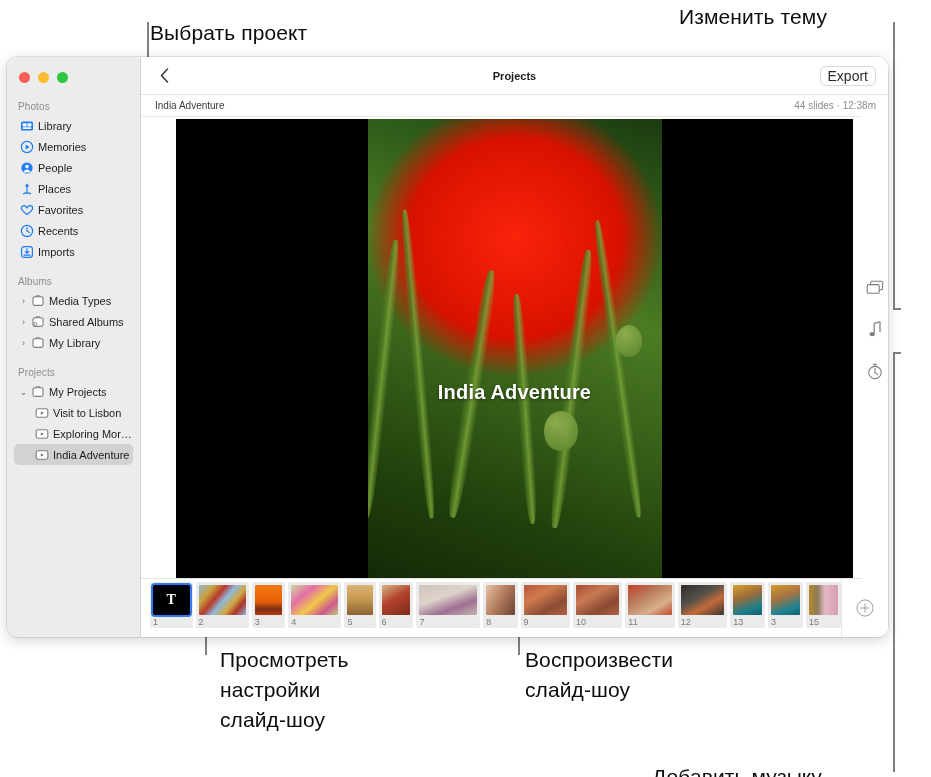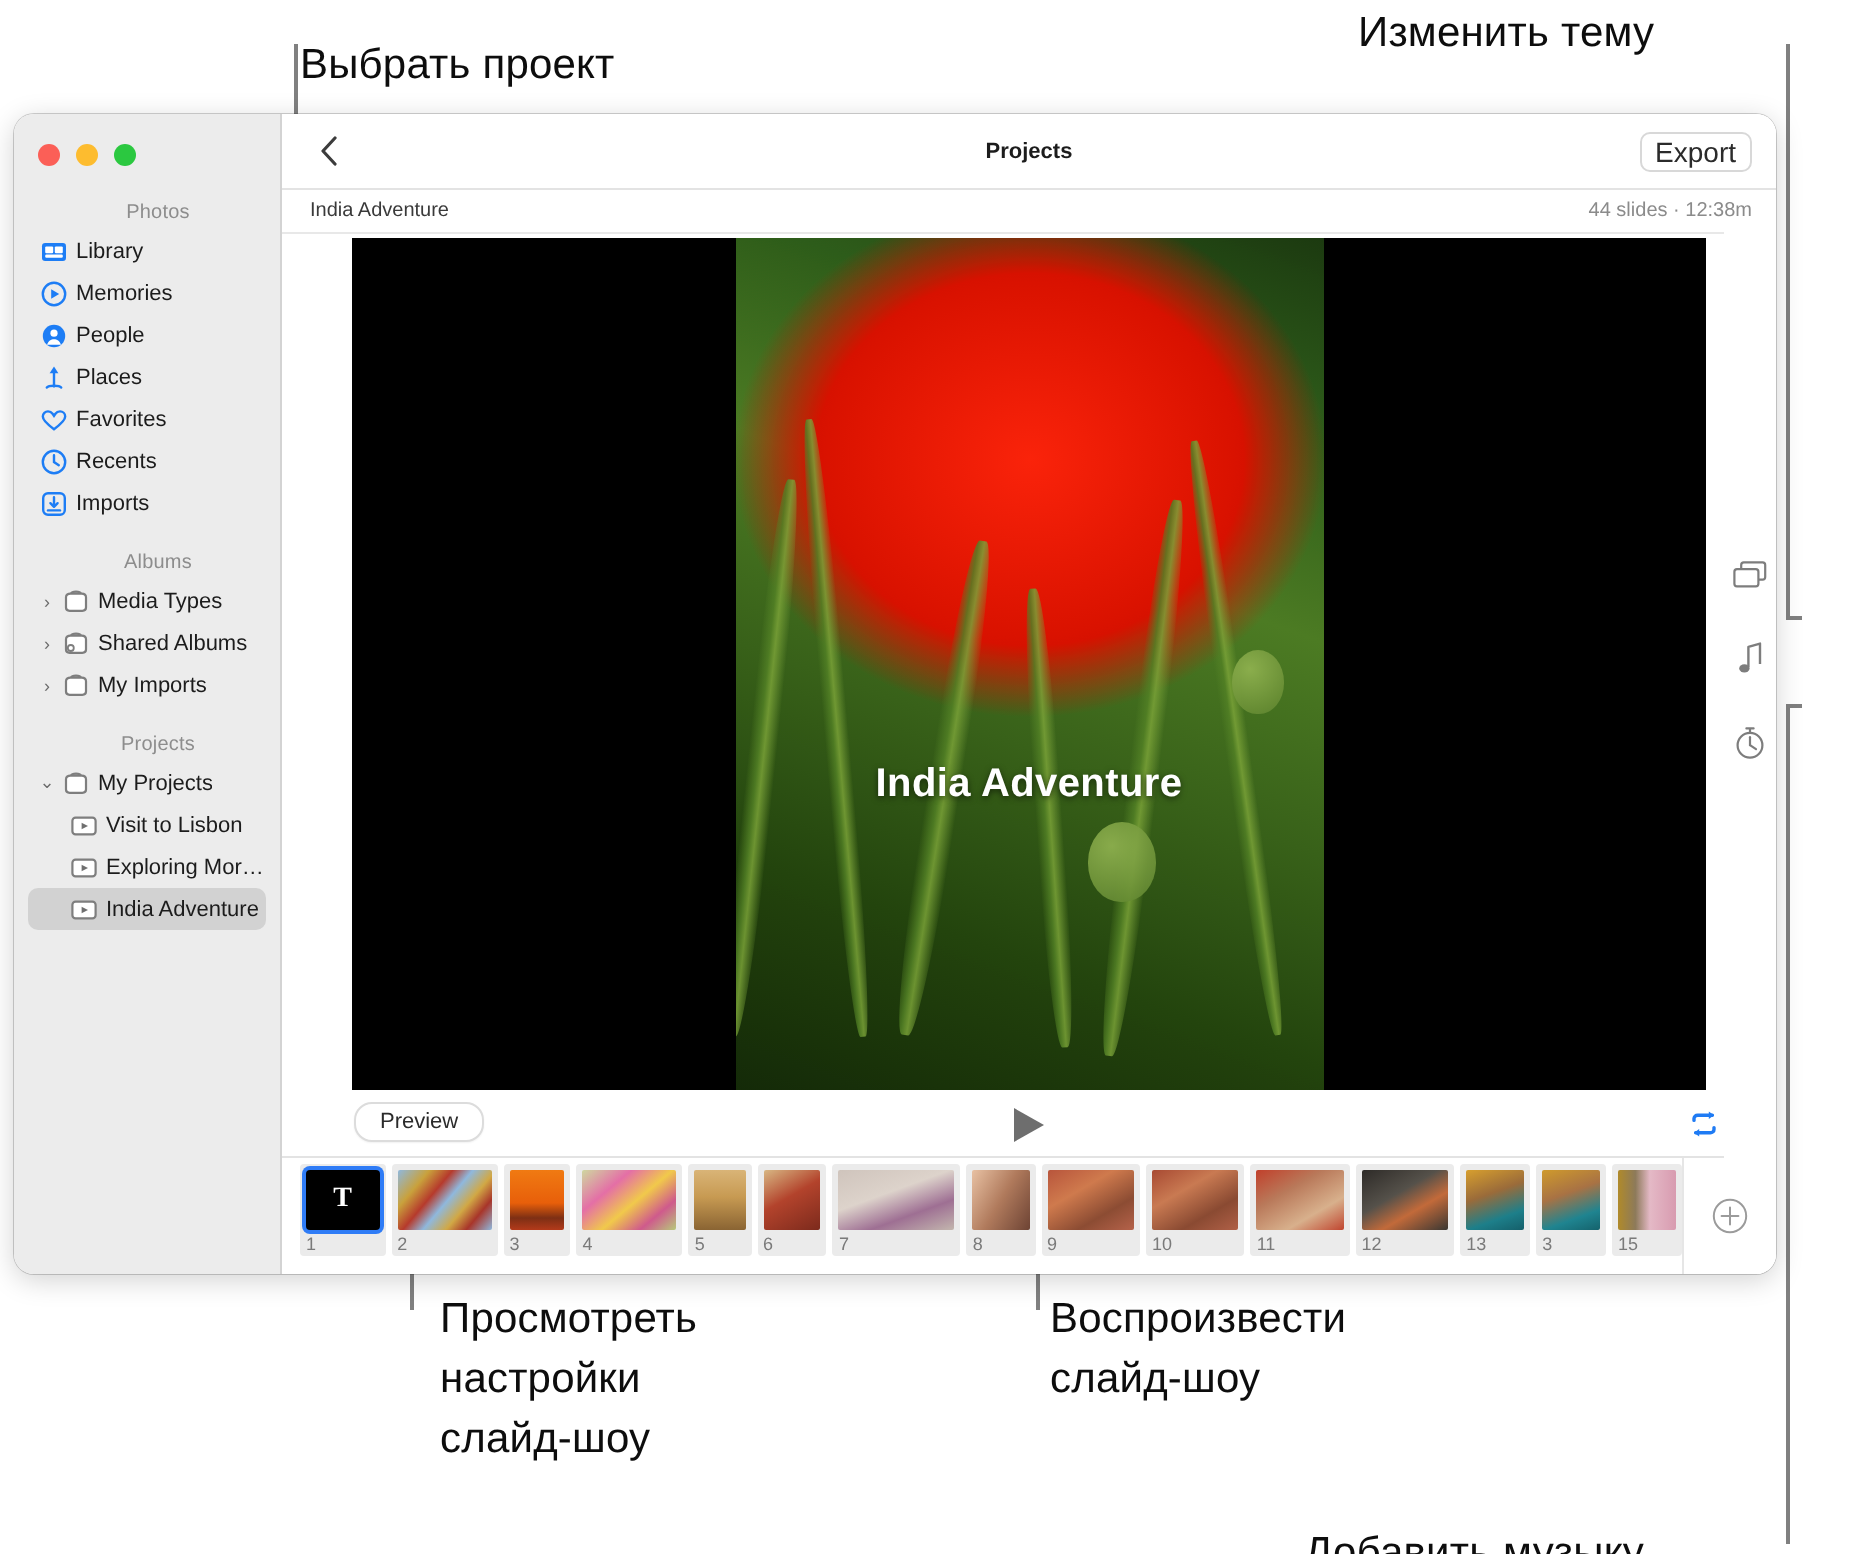--- a/index.html
+++ b/index.html
@@ -43,21 +43,21 @@
     border-right:1px solid #d3d3d3;
     position:relative;
     overflow:hidden;
   }
   .traffic{position:absolute;top:15px;left:12px;display:flex;gap:8px;}
   .dot{width:11px;height:11px;border-radius:50%;}
   .dot.r{background:#fb5f57;}
   .dot.y{background:#fdbc2f;}
   .dot.g{background:#2bc840;}
 
-  .sb-scroll{position:absolute;top:40px;left:0;right:0;bottom:0;text-align:center;}
+  .sb-scroll{position:absolute;top:40px;left:0;right:0;bottom:0;}
   .sb-head{
     font-size:10px;color:#8d8d8d;font-weight:400;
     padding:4px 0 3px 11px;letter-spacing:0.1px;
   }
   .sb-item{
     display:flex;align-items:center;
     height:21px;
     margin:0 7px;
     padding-left:4px;
     border-radius:5px;
@@ -332,21 +332,21 @@
           <span class="lbl">Shared Albums</span>
         </div>
         <div class="sb-item">
           <span class="twist">›</span>
           <span class="ico">
             <svg class="i" width="14" height="14" viewBox="0 0 14 14">
               <path d="M2 4.6C2 3.4 3 2.8 4.2 2.8h5.6C11 2.8 12 3.4 12 4.6v5.2c0 1-.8 1.6-1.8 1.6H3.8C2.8 11.4 2 10.8 2 9.8Z" stroke="#7e7e7e" stroke-width="1.1" fill="#fff"></path>
               <path d="M4.6 2.8C4.8 2 5.4 1.8 7 1.8s2.2.2 2.4 1" stroke="#7e7e7e" stroke-width="1.1" fill="none"></path>
             </svg>
           </span>
-          <span class="lbl">My Imports</span>
+          <span class="lbl">My Library</span>
         </div>
         <div style="height: 10px;"></div>
         <div class="sb-head">Projects</div>
         <div class="sb-item">
           <span class="twist">⌄</span>
           <span class="ico">
             <svg class="i" width="14" height="14" viewBox="0 0 14 14">
               <path d="M2 4.6C2 3.4 3 2.8 4.2 2.8h5.6C11 2.8 12 3.4 12 4.6v5.2c0 1-.8 1.6-1.8 1.6H3.8C2.8 11.4 2 10.8 2 9.8Z" stroke="#7e7e7e" stroke-width="1.1" fill="#fff"></path>
               <path d="M4.6 2.8C4.8 2 5.4 1.8 7 1.8s2.2.2 2.4 1" stroke="#7e7e7e" stroke-width="1.1" fill="none"></path>
             </svg>
@@ -411,36 +411,20 @@
           <div class="stem" style="left:150px;top:175px;width:13px;height:230px;transform:rotate(-4deg);"></div>
           <div class="stem" style="left:196px;top:130px;width:15px;height:280px;transform:rotate(7deg);"></div>
           <div class="stem" style="left:244px;top:100px;width:12px;height:300px;transform:rotate(-8deg);"></div>
           <div class="bud" style="left:176px;top:292px;width:34px;height:40px;"></div>
           <div class="bud" style="left:248px;top:206px;width:26px;height:32px;"></div>
         </div>
         <div id="slide-caption">India Adventure</div>
       </div>
     </div>
 
-    <div id="stage-bar">
-      <div id="preview-btn">Preview</div>
-      <div id="play-btn">
-        <svg class="i" width="17" height="19" viewBox="0 0 17 19">
-          <path d="M1 1L16 9.5L1 18Z" fill="#6e6e6e"></path>
-        </svg>
-      </div>
-      <div id="loop-btn">
-        <svg class="i" width="16" height="14" viewBox="0 0 16 14">
-          <path d="M3 5.2V4.3C3 3.3 3.8 2.6 4.8 2.6H12.2" stroke="#1f7bf4" stroke-width="1.7" fill="none" stroke-linecap="round"></path>
-          <path d="M10.4 0.7L13 2.6L10.4 4.5" fill="#1f7bf4"></path>
-          <path d="M13 8.8V9.7C13 10.7 12.2 11.4 11.2 11.4H3.8" stroke="#1f7bf4" stroke-width="1.7" fill="none" stroke-linecap="round"></path>
-          <path d="M5.6 9.5L3 11.4L5.6 13.3" fill="#1f7bf4"></path>
-        </svg>
-      </div>
-    </div>
 
     <div id="filmstrip-wrap">
       <div id="filmstrip">
           <div class="thumb sel title-card" style="width: 54px;">
             <div class="img">T</div>
             <div class="num">1</div>
           </div>
           <div class="thumb" style="width: 68px;">
             <div class="img" style="background: linear-gradient(130deg, rgb(143, 184, 221) 0%, rgb(201, 161, 60) 22%, rgb(182, 58, 44) 38%, rgb(143, 184, 221) 52%, rgb(209, 168, 69) 68%, rgb(168, 53, 42) 82%, rgb(143, 184, 221) 100%);"></div>
             <div class="num">2</div>

